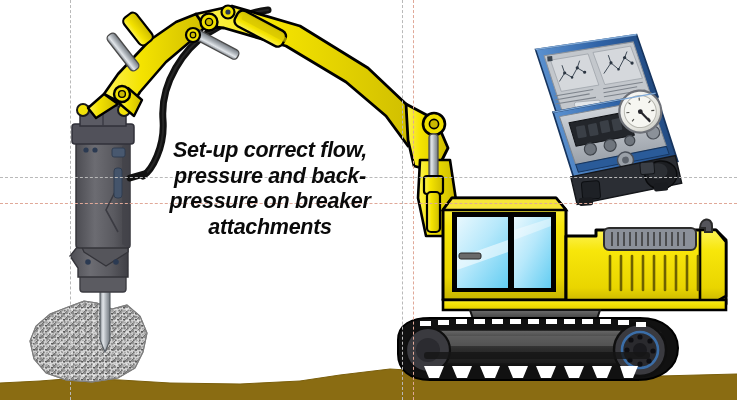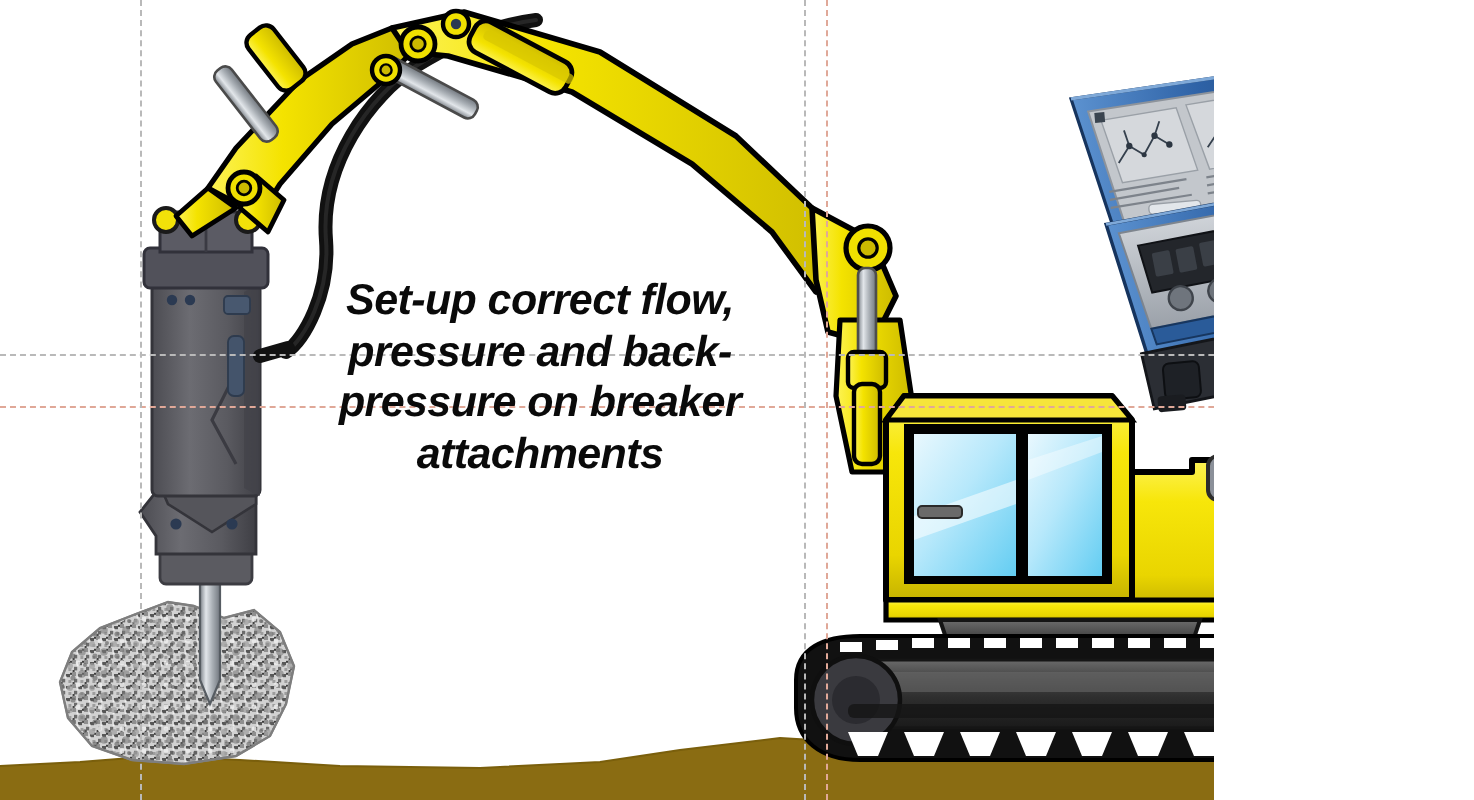--- a/index.html
+++ b/index.html
@@ -3,21 +3,21 @@
 <meta charset="utf-8">
 <title>Breaker Attachment Illustration</title>
 <style>
   html,body{margin:0;padding:0;background:#ffffff;}
   body{
     font-family:"Liberation Sans", sans-serif;
     -webkit-font-smoothing:antialiased;
   }
   #scene{
     position:relative;
-    width:607px;
+    width:737px;
     height:400px;
     overflow:hidden;
     background:#ffffff;
   }
   #artboard{
     position:absolute;
     inset:0;
     width:737px;
     height:400px;
   }

